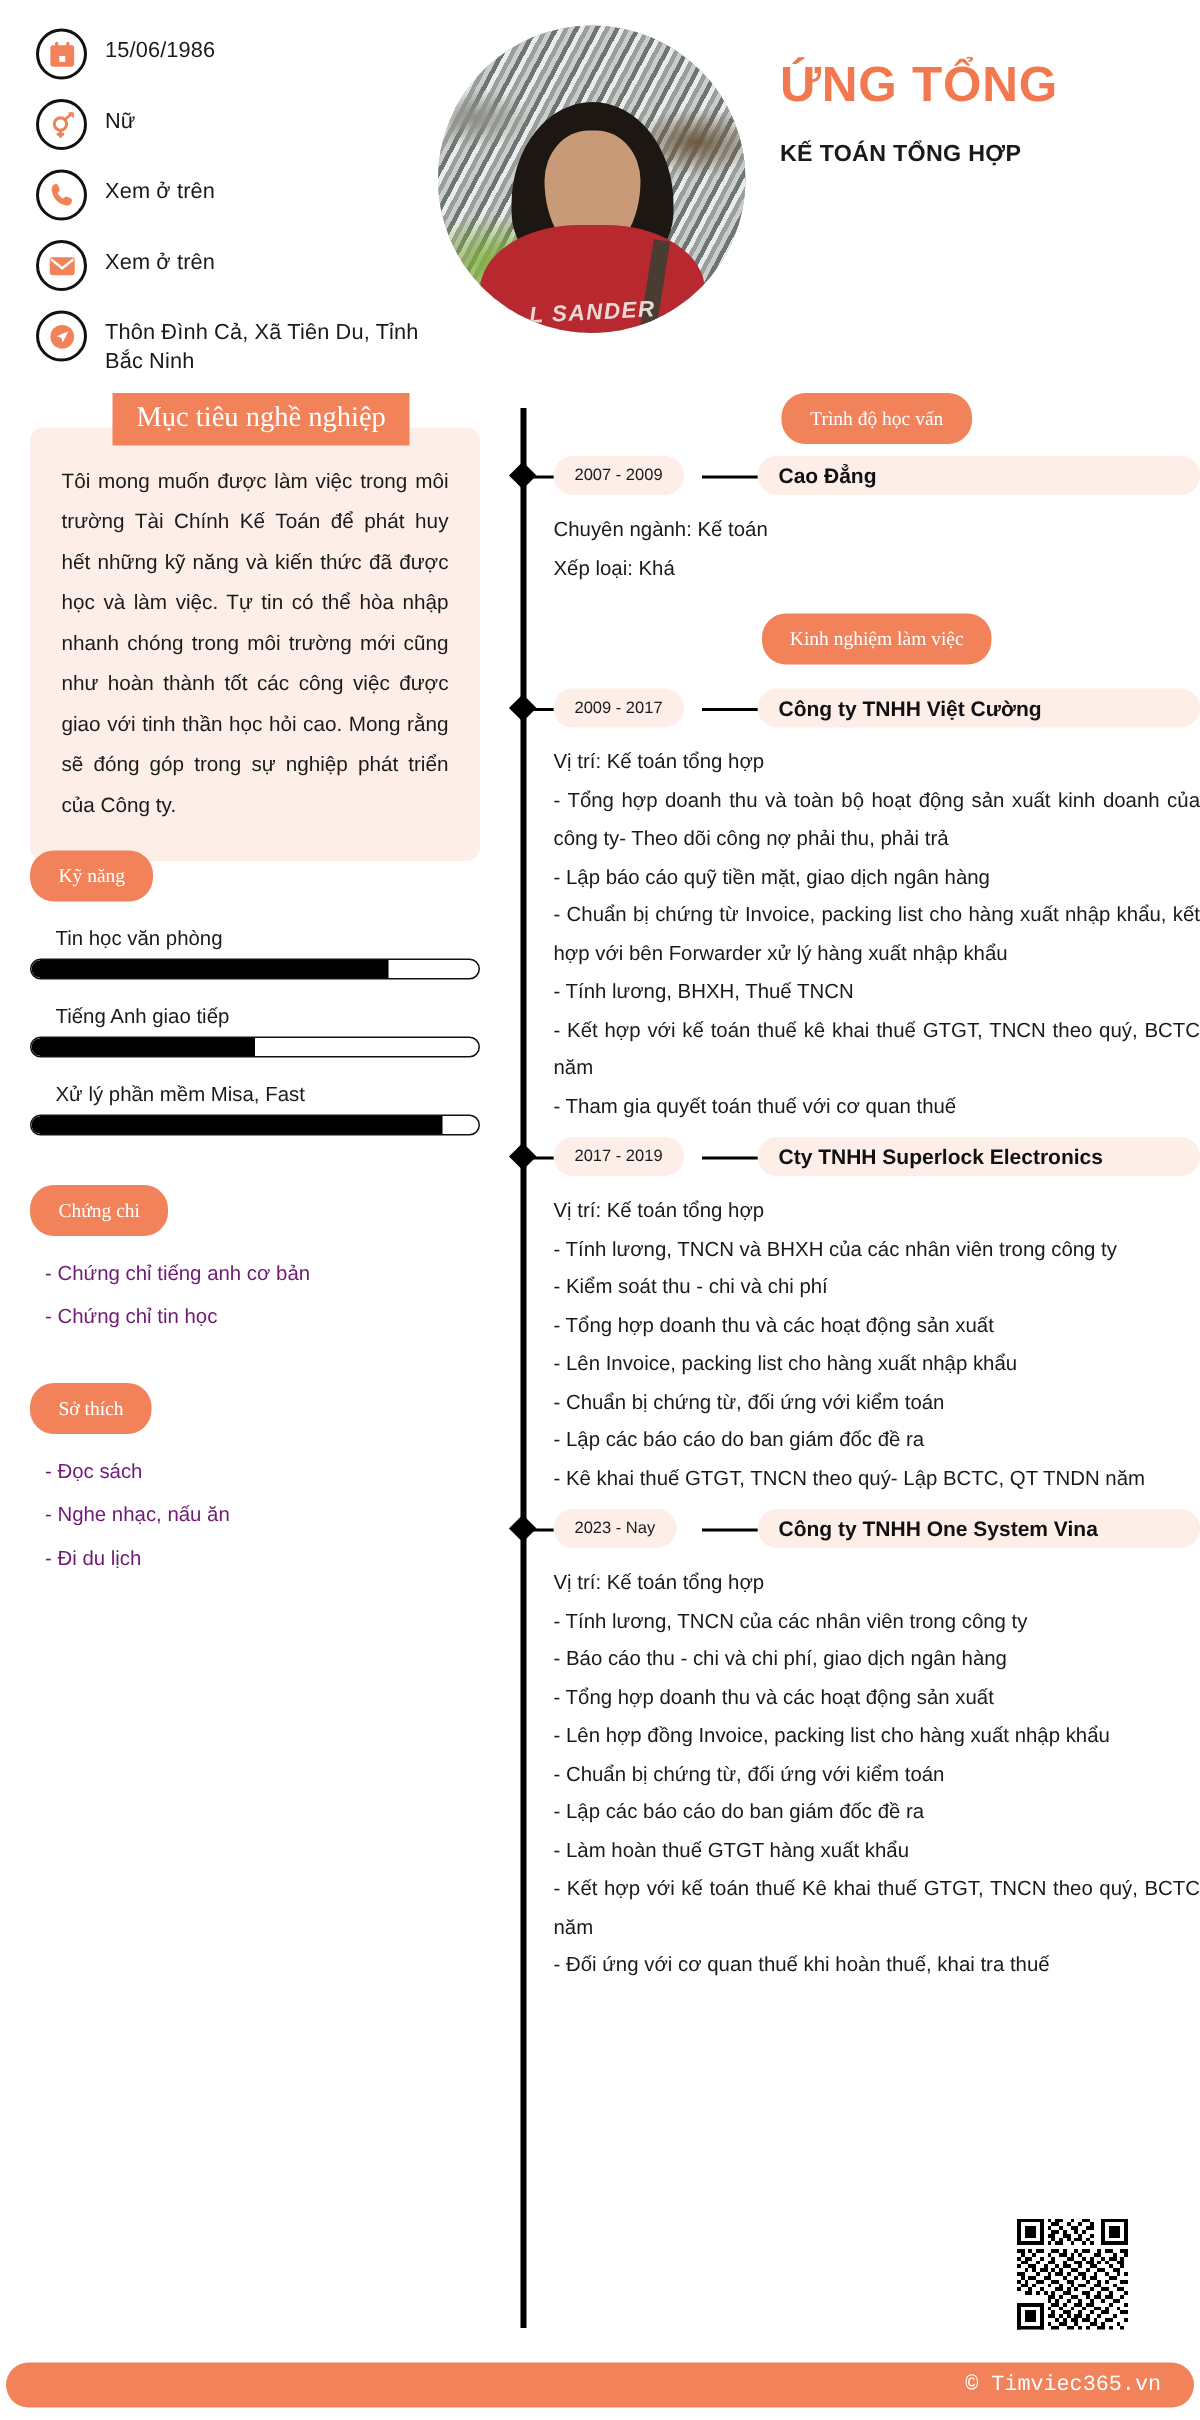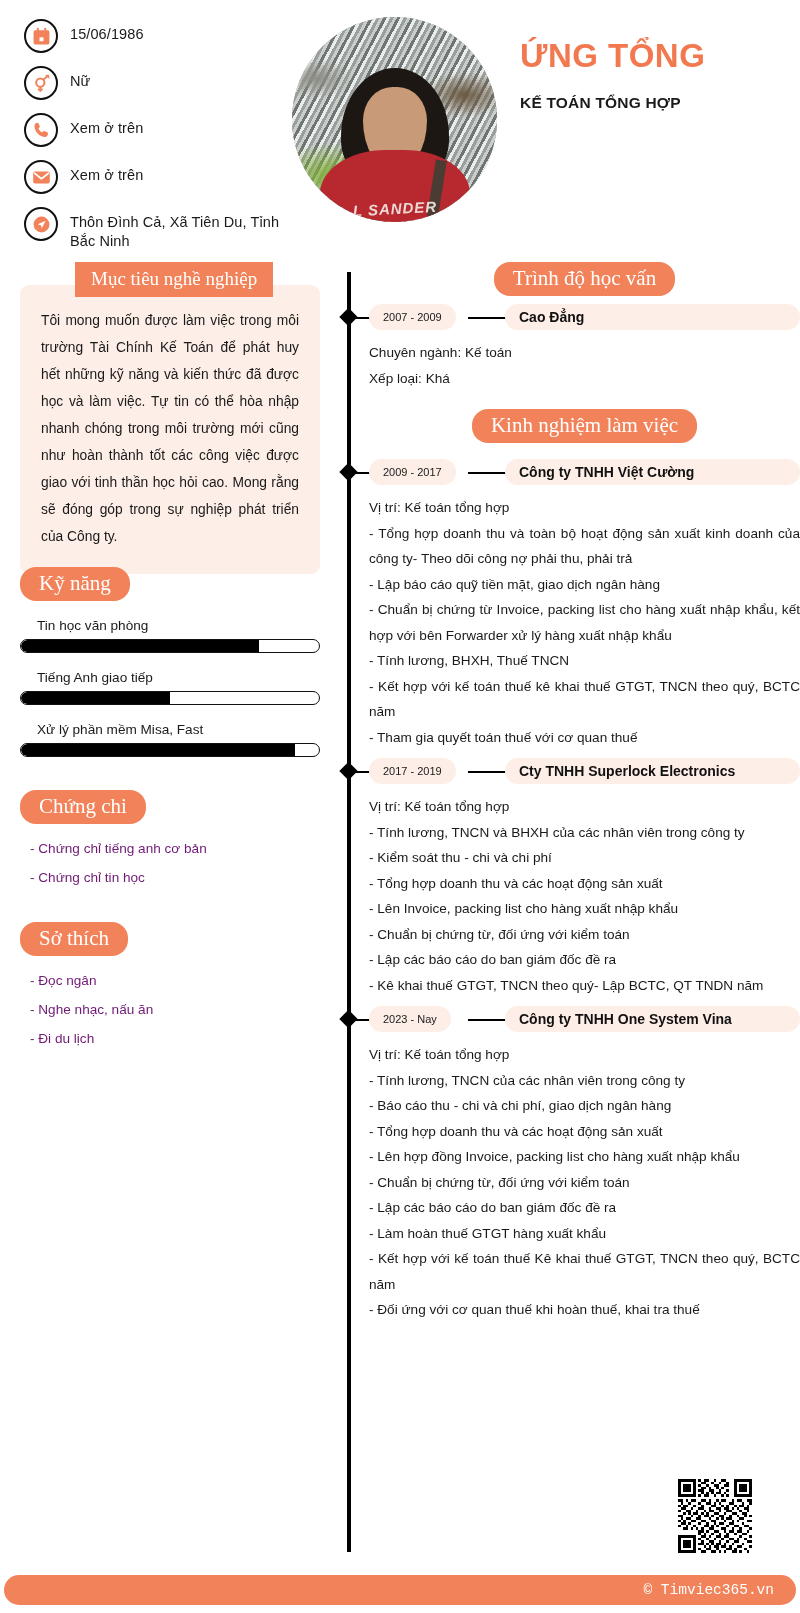--- a/index.html
+++ b/index.html
@@ -139,21 +139,21 @@
     left: 333px; top: 0;
     width: 467px;
   }
 
   
   .pill {
     display: inline-block;
     background: #f1825a;
     color: #ffffff;
     font-family: "Liberation Serif", serif;
-    font-size: 21px;
+    font-size: 13px;
     padding: 5px 19px 6px;
     border-radius: 16px;
     line-height: 23px;
     white-space: nowrap;
   }
 
   
   .objective-head {
     position: absolute;
     left: 75px; top: 0;
@@ -431,21 +431,21 @@
         <div class="pill">Chứng chi</div>
         <ul class="plain-list">
           <li>- Chứng chỉ tiếng anh cơ bản</li>
           <li>- Chứng chỉ tin học</li>
         </ul>
       </div>
 
       <div class="sec-hobby">
         <div class="pill">Sở thích</div>
         <ul class="plain-list">
-          <li>- Đọc ngân</li>
+          <li>- Đọc sách</li>
           <li>- Nghe nhạc, nấu ăn</li>
           <li>- Đi du lịch</li>
         </ul>
       </div>
 
     </div>
 
     <div class="right-col">
 
       <div class="tl-axis" style="top:10px; height:1280px;"></div>

